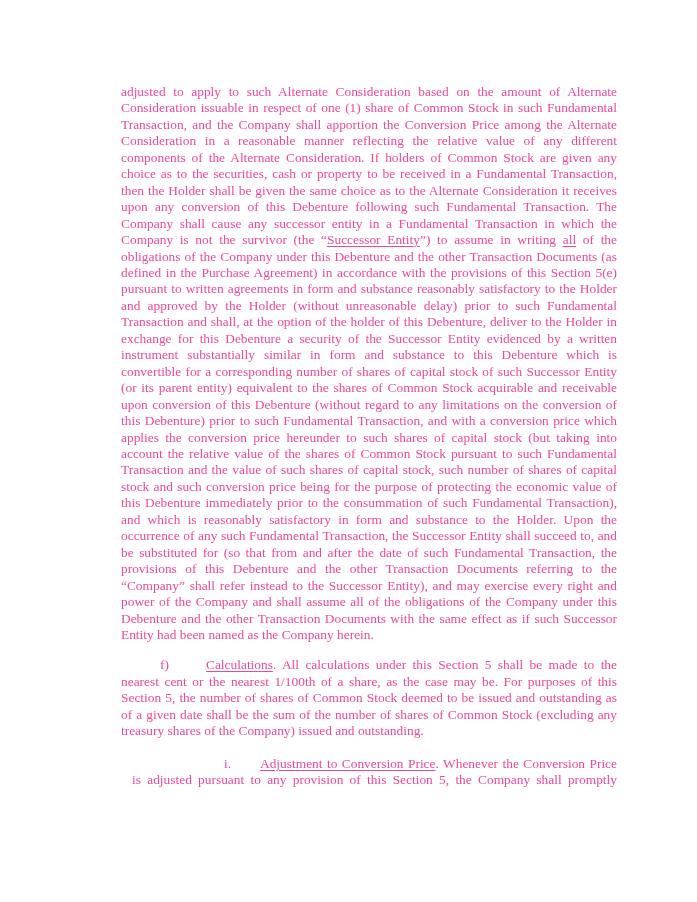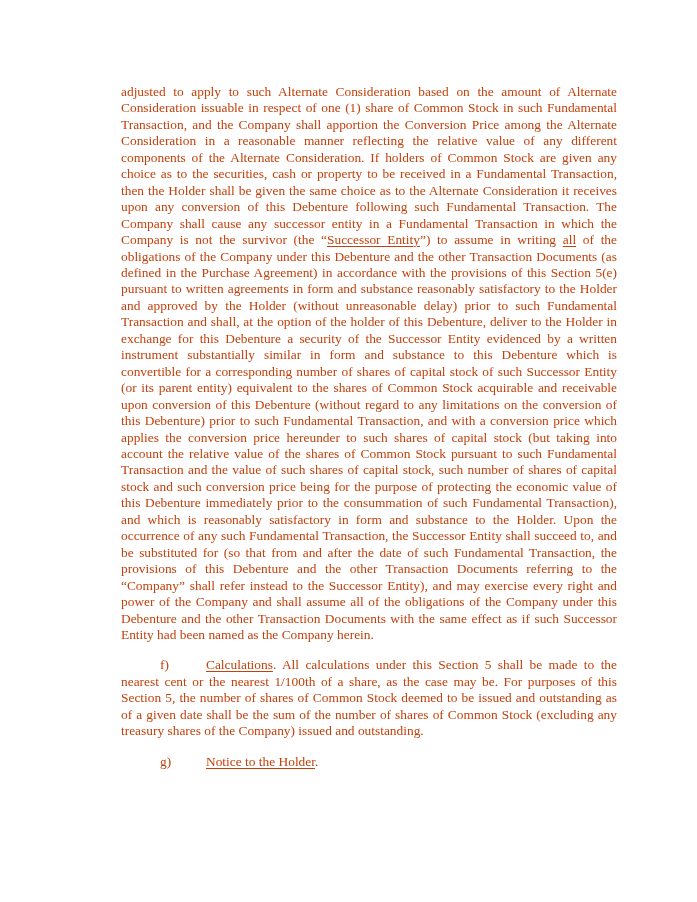--- a/index.html
+++ b/index.html
@@ -1,21 +1,21 @@
 <!DOCTYPE html>
 <html><head>
 <meta charset="utf-8">
 <style>
   html, body { margin: 0; padding: 0; background: #ffffff; }
   .page {
     position: relative;
     width: 688px;
     height: 902px;
     background: #ffffff;
-    color: #c2410c;
+    color: #ec4899;
     font-family: "Liberation Serif", "DejaVu Serif", serif;
     font-size: 13.4px;
     line-height: 16.45px;
     overflow: hidden;
   }
   .text-block {
     position: absolute;
     left: 121px;
     top: 84px;
     width: 496px;
@@ -49,18 +49,18 @@
 </head>
 <body>
 
 <div class="page">
   <div class="text-block">
 
     <p class="para"><span>adjusted to apply to such Alternate Consideration based on the amount of Alternate Consideration issuable in respect of one (1) share of Common Stock in such Fundamental Transaction, and the Company shall apportion the Conversion Price among the Alternate Consideration in a reasonable manner reflecting the relative value of any different components of the Alternate Consideration.  If holders of Common Stock are given any choice as to the securities, cash or property to be received in a Fundamental Transaction, then the Holder shall be given the same choice as to the Alternate Consideration it receives upon any conversion of this Debenture following such Fundamental Transaction.  The Company shall cause any successor entity in a Fundamental Transaction in which the Company is not the survivor (the “</span><span class="u">Successor Entity</span><span>”) to assume in writing </span><span class="u">all</span><span> of the obligations of the Company under this Debenture and the other Transaction Documents (as defined in the Purchase Agreement) in accordance with the provisions of this Section 5(e) pursuant to written agreements in form and substance reasonably satisfactory to the Holder and approved by the Holder (without unreasonable delay) prior to such Fundamental Transaction and shall, at the option of the holder of this Debenture, deliver to the Holder in exchange for this Debenture a security of the Successor Entity evidenced by a written instrument substantially similar in form and substance to this Debenture which is convertible for a corresponding number of shares of capital stock of such Successor Entity (or its parent entity) equivalent to the shares of Common Stock acquirable and receivable upon conversion of this Debenture (without regard to any limitations on the conversion of this Debenture) prior to such Fundamental Transaction, and with a conversion price which applies the conversion price hereunder to such shares of capital stock (but taking into account the relative value of the shares of Common Stock pursuant to such Fundamental Transaction and the value of such shares of capital stock, such number of shares of capital stock and such conversion price being for the purpose of protecting the economic value of this Debenture immediately prior to the consummation of such Fundamental Transaction), and which is reasonably satisfactory in form and substance to the Holder. Upon the occurrence of any such Fundamental Transaction, the Successor Entity shall succeed to, and be substituted for (so that from and after the date of such Fundamental Transaction, the provisions of this Debenture and the other Transaction Documents referring to the “Company” shall refer instead to the Successor Entity), and may exercise every right and power of the Company and shall assume all of the obligations of the Company under this Debenture and the other Transaction Documents with the same effect as if such Successor Entity had been named as the Company herein.</span></p>
 
     <p class="para sect"><span class="marker mk-letter">f)</span><span><span class="u">Calculations</span><span>.  All calculations under this Section 5 shall be made to the nearest cent or the nearest 1/100th of a share, as the case may be.  For purposes of this Section 5, the number of shares of Common Stock deemed to be issued and outstanding as of a given date shall be the sum of the number of shares of Common Stock (excluding any treasury shares of the Company) issued and outstanding.</span></span></p>
 
-    <p class="para sect single"><span class="marker mk-letter">g)</span><span><span class="u">Notice to the Holder</span><span>.</span></span></p>
 
+    <p class="para clause"><span class="marker mk-roman">i.</span><span><span class="u">Adjustment to Conversion Price</span><span>.  Whenever the Conversion Price is adjusted pursuant to any provision of this Section 5, the Company shall promptly</span></span></p>
 
   </div>
 
 </div>
 
 </body></html>

